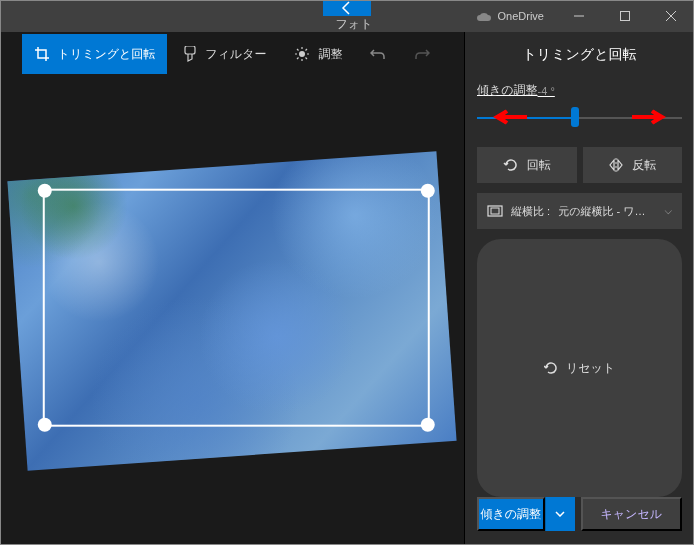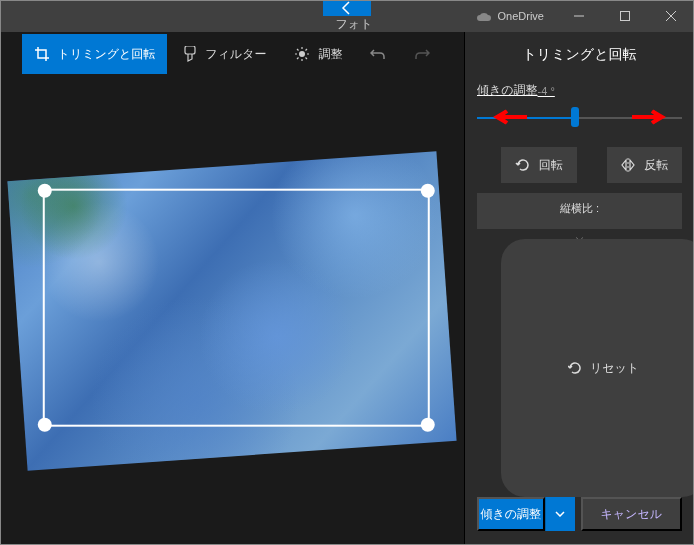--- a/index.html
+++ b/index.html
@@ -35,23 +35,23 @@
 .slider-label { color: #ddd; }
 .slider-val { color: #999; font-size: 11px; }
 .slider-track { position: relative; height: 24px; margin-bottom: 18px; }
 .track-line { position: absolute; top: 50%; left: 0; right: 0; height: 2px; background: #555; }
 .track-fill { position: absolute; top: 50%; left: 0; width: 48%; height: 2px; background: #0078d4; }
 .slider-thumb { position: absolute; left: 48%; top: 50%; width: 8px; height: 20px; background: #0078d4; transform: translate(-50%, -50%); border-radius: 3px; }
 .arrow-left { position: absolute; left: 8%; top: 50%; transform: translateY(-50%); }
 .arrow-right { position: absolute; right: 8%; top: 50%; transform: translateY(-50%); }
 
 .btn-row { display: flex; gap: 6px; margin-bottom: 10px; }
-.panel-btn { flex: 1; height: 36px; background: #3f3f3f; border: none; color: #ddd; font-size: 12px; display: flex; align-items: center; justify-content: center; gap: 8px; margin-left: 24px; }
+.panel-btn { flex: 1; height: 36px; background: #3f3f3f; border: none; color: #ddd; font-size: 12px; display: flex; align-items: center; justify-content: center; gap: 8px; }
 .panel-btn.full { width: 100%; border-radius: 24px; }
-.aspect-btn { width: 100%; height: 36px; background: #3f3f3f; color: #ddd; font-size: 11px; display: flex; align-items: center; padding: 0 10px; gap: 8px; margin-bottom: 10px; flex-direction: column; }
+.aspect-btn { width: 100%; height: 36px; background: #3f3f3f; color: #ddd; font-size: 11px; display: flex; align-items: center; padding: 0 10px; gap: 8px; margin-bottom: 10px; }
 .aspect-text { flex: 1; text-align: left; white-space: nowrap; overflow: hidden; text-overflow: ellipsis; }
 .chev { font-size: 10px; color: #999; }
 
 .footer { margin-top: auto; display: flex; gap: 6px; }
 .save-btn { flex: 1; height: 34px; background: #0078d4; color: #fff; font-size: 12px; display: flex; align-items: center; justify-content: center; }
 .save-drop { width: 30px; height: 34px; background: #0078d4; display: flex; align-items: center; justify-content: center; border-left: 1px solid rgba(0,0,0,0.2); }
 .cancel-btn { flex: 1; height: 34px; background: #3f3f3f; color: #c4b5fd; font-size: 12px; display: flex; align-items: center; justify-content: center; }
 .border { position: absolute; inset: 0; border: 1px solid #888; pointer-events: none; }
 </style>
 </head>

